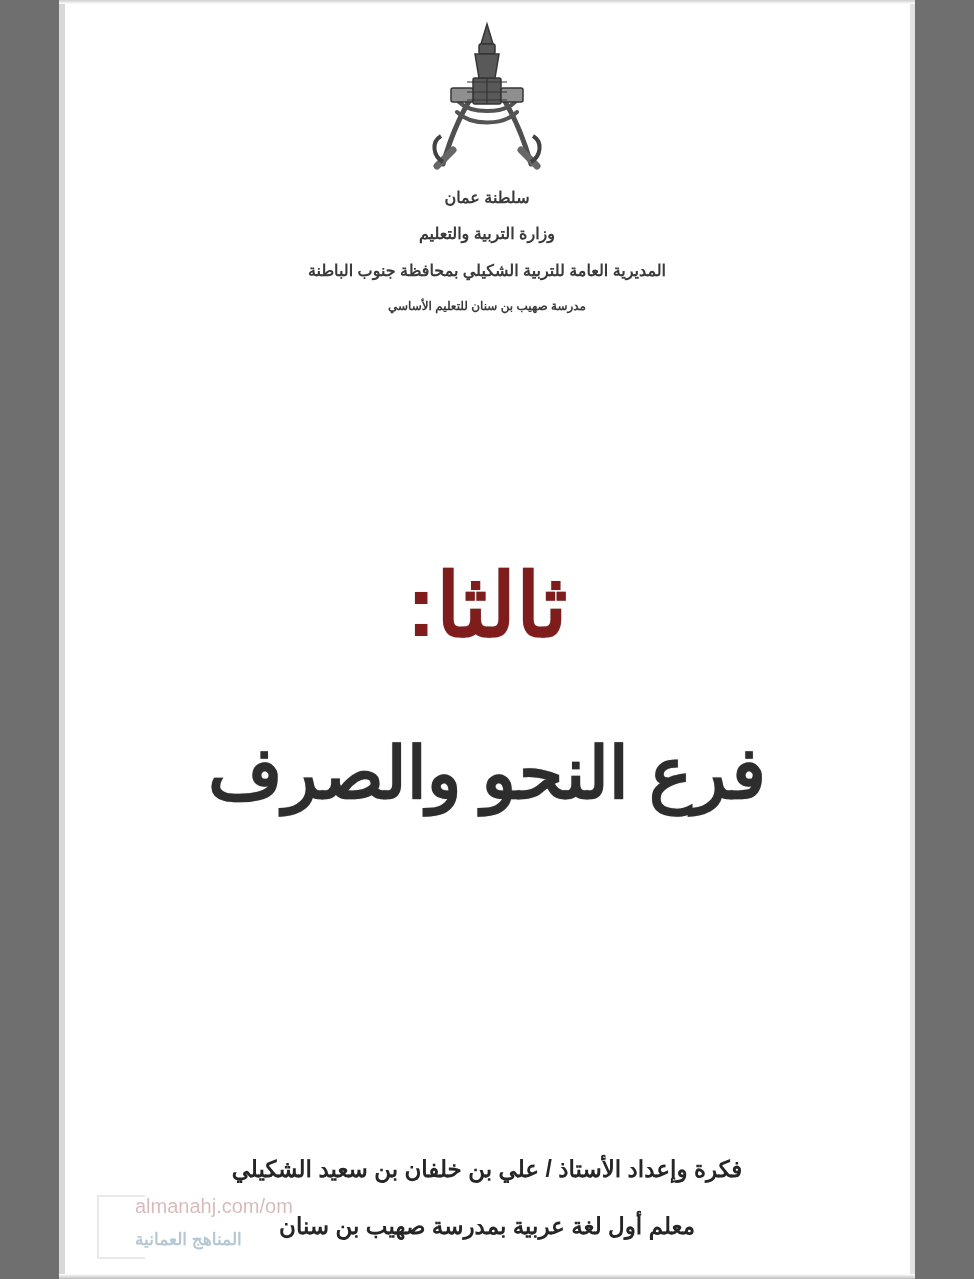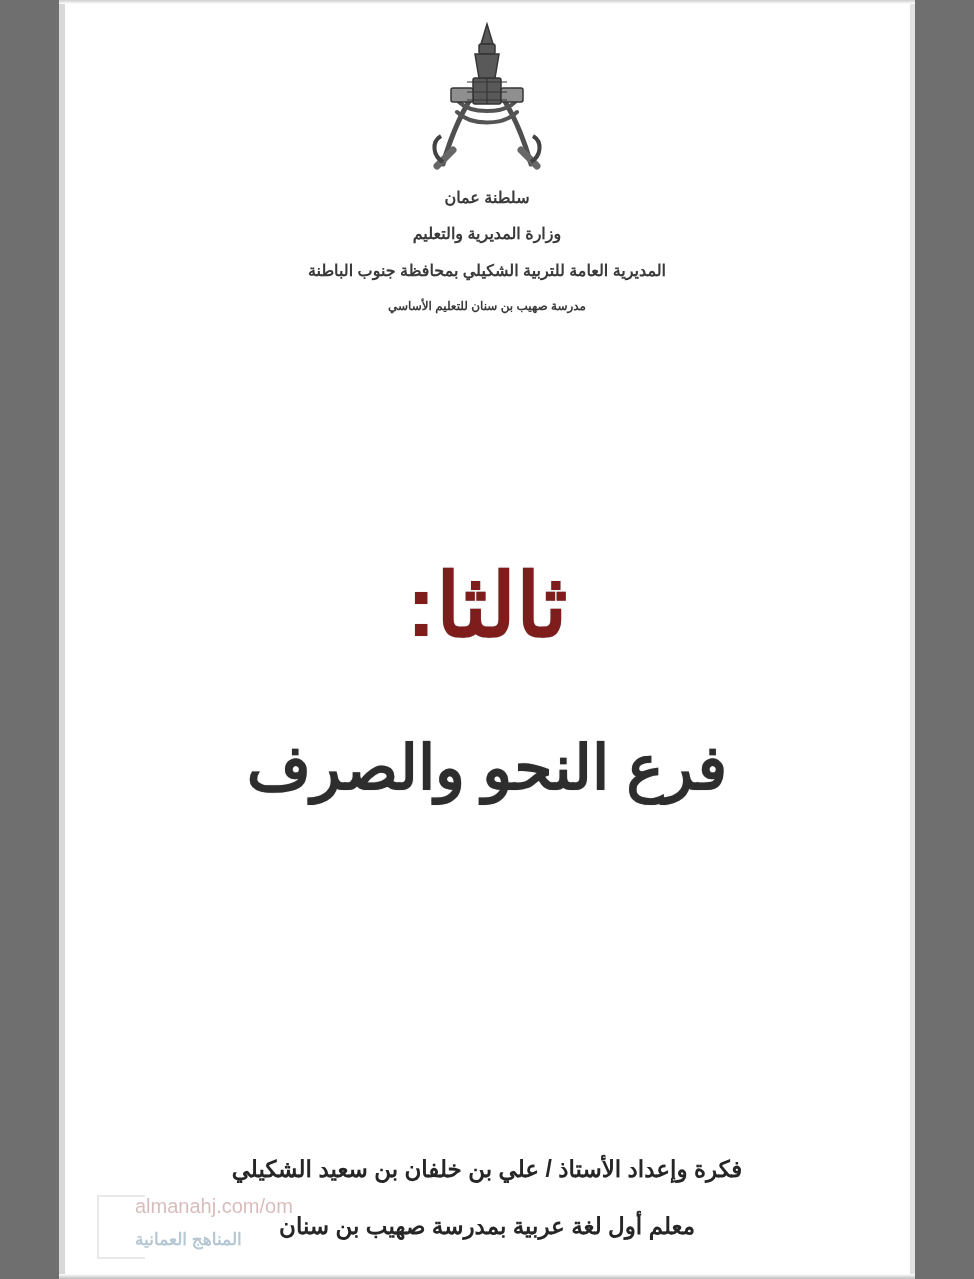--- a/index.html
+++ b/index.html
@@ -82,21 +82,21 @@
   .title-ordinal {
     font-size: 88px;
     font-weight: bold;
     color: #7f1d1d;
     letter-spacing: 1px;
     line-height: 1.05;
     text-shadow: 0 0 1px rgba(0,0,0,0.35);
   }
   .title-main {
     margin-top: 80px;
-    font-size: 62px;
+    font-size: 72px;
     font-weight: bold;
     color: #2d2d2d;
     line-height: 1.15;
     text-shadow: 0 0 1px rgba(0,0,0,0.4);
   }
 
   
   .footer-block {
     position: absolute;
     bottom: 40px;
@@ -198,21 +198,21 @@
         <g fill="none" stroke="#4a4a4a" stroke-width="4">
           <path d="M36 146 C26 140 24 126 34 120"></path>
           <path d="M124 146 C134 140 136 126 126 120"></path>
         </g>
       </svg>
     </div>
   </div>
 
   <div class="header-block">
     <div class="header-line hl1">سلطنة عمان</div>
-    <div class="header-line hl2">وزارة المديرية والتعليم</div>
+    <div class="header-line hl2">وزارة التربية والتعليم</div>
     <div class="header-line hl3">المديرية العامة للتربية الشكيلي بمحافظة جنوب الباطنة</div>
     <div class="header-line hl4">مدرسة صهيب بن سنان للتعليم الأساسي</div>
   </div>
 
   <div class="title-block">
     <div class="title-ordinal">ثالثا:</div>
     <div class="title-main">فرع النحو والصرف</div>
   </div>
 
   <div class="footer-block">

